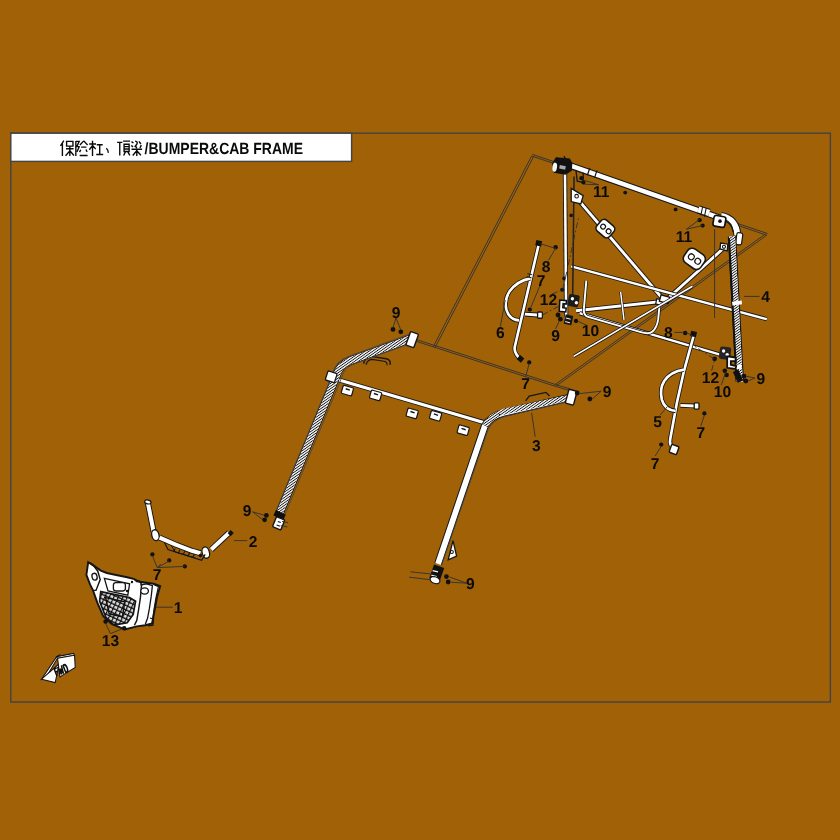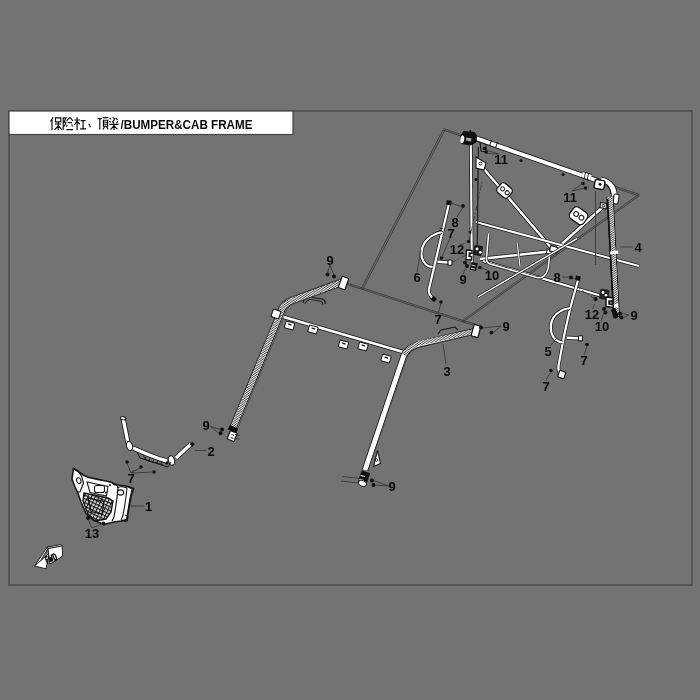--- a/index.html
+++ b/index.html
@@ -1,16 +1,16 @@
 <!DOCTYPE html>
 <html><head>
 <meta charset="utf-8">
 <style>
 html,body{margin:0;padding:0;background:#fff;}
-#stage{position:relative;width:700px;height:700px;background:#737373;font-family:"Liberation Sans",sans-serif;}
+#stage{position:relative;width:700px;height:700px;background:#a16207;font-family:"Liberation Sans",sans-serif;}
 svg{position:absolute;left:0;top:0;}
 </style>
 </head>
 <body>
 <div id="stage">
 <svg width="700" height="700" viewBox="0 0 700 700">
 <defs>
 <pattern id="h" width="1.8" height="1.8" patternUnits="userSpaceOnUse" patternTransform="rotate(55)">
   <rect width="1.8" height="1.8" fill="#f2f2f2"></rect>
   <line x1="0" y1="0" x2="0" y2="1.8" stroke="#111" stroke-width="1.3"></line>

